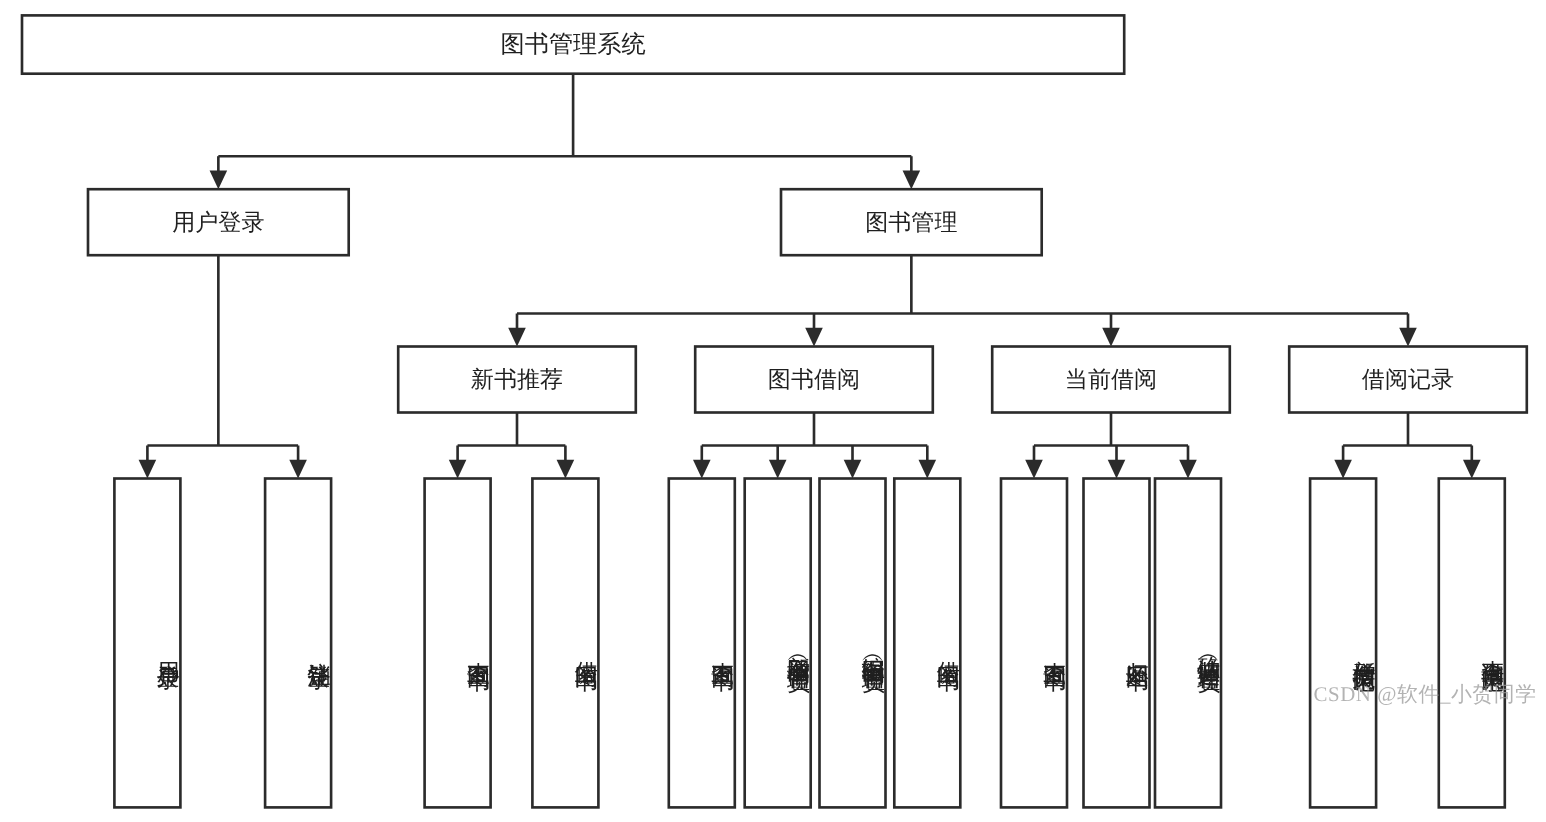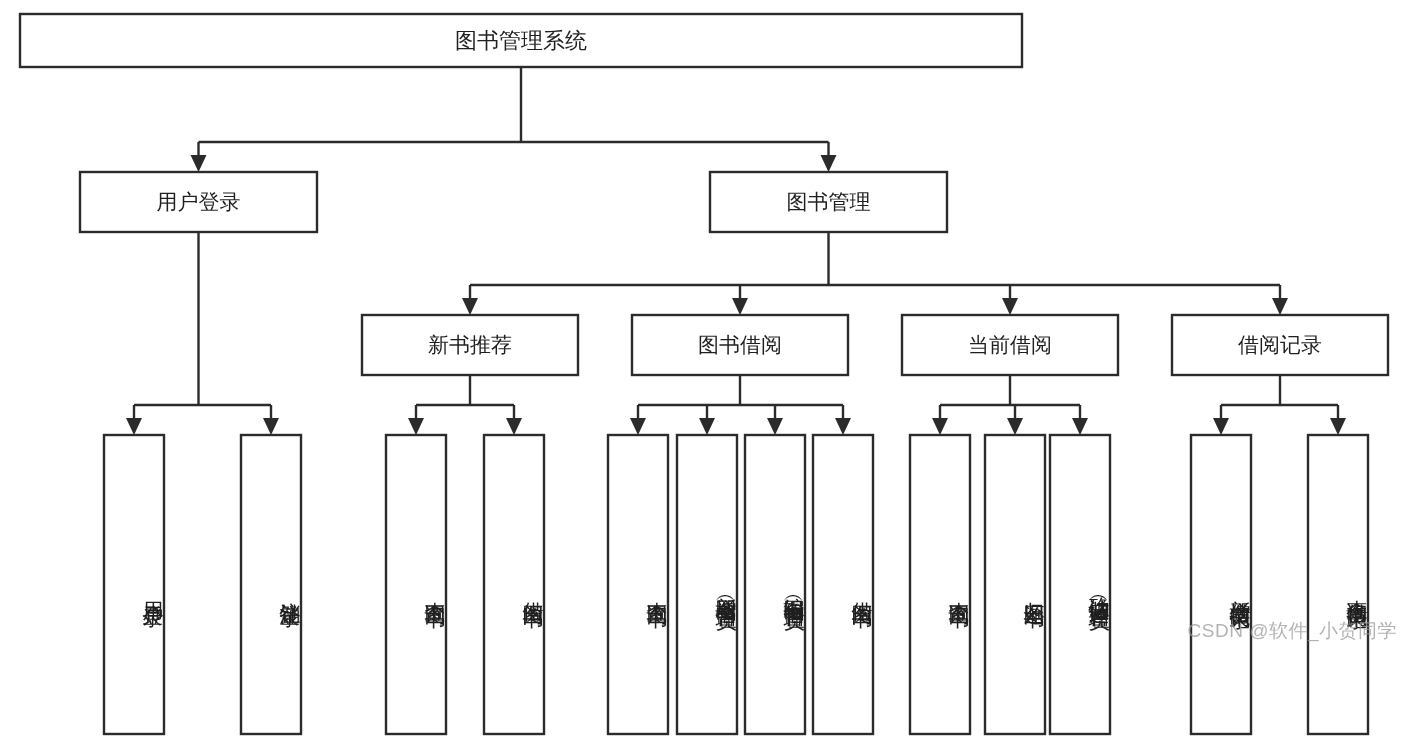--- a/index.html
+++ b/index.html
@@ -70,21 +70,21 @@
     white-space: nowrap;
     display: flex;
     align-items: flex-start;
     justify-content: center;
     pointer-events: none;
   }
   .watermark {
     position: absolute;
     right: 8px;
     bottom: 4px;
-    font-family: Liberation Sans, sans-serif;
+    font-family: Liberation Serif, serif;
     font-size: 19px;
     color: #9a9a9a;
     letter-spacing: 0.5px;
     opacity: 0.75;
     white-space: nowrap;
   }
 </style>
 </head>
 <body>
 

